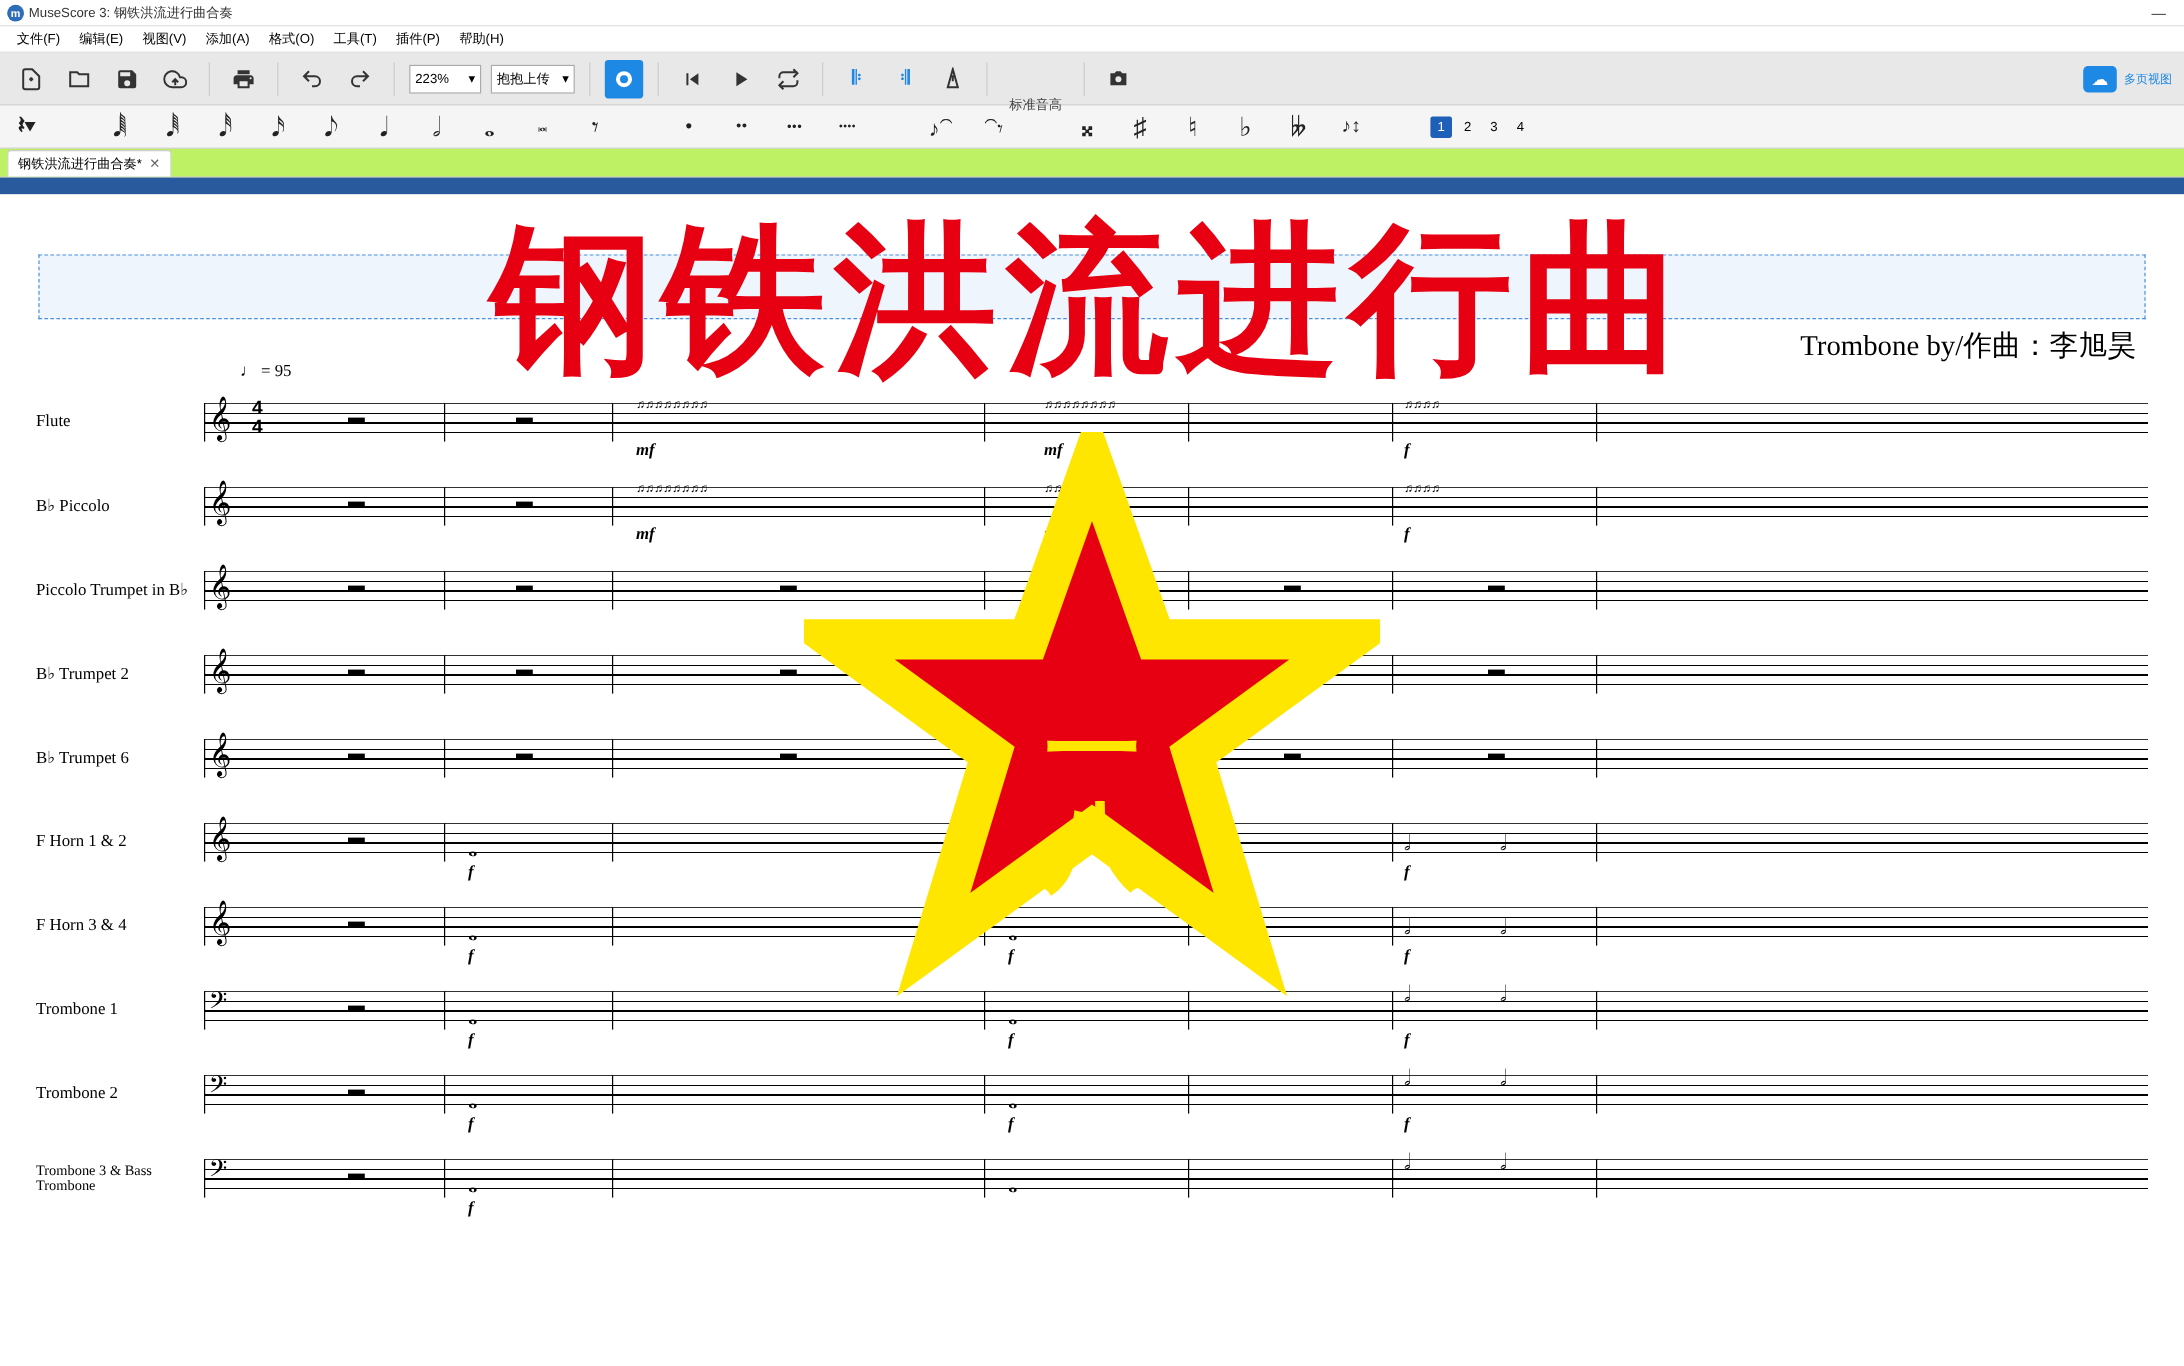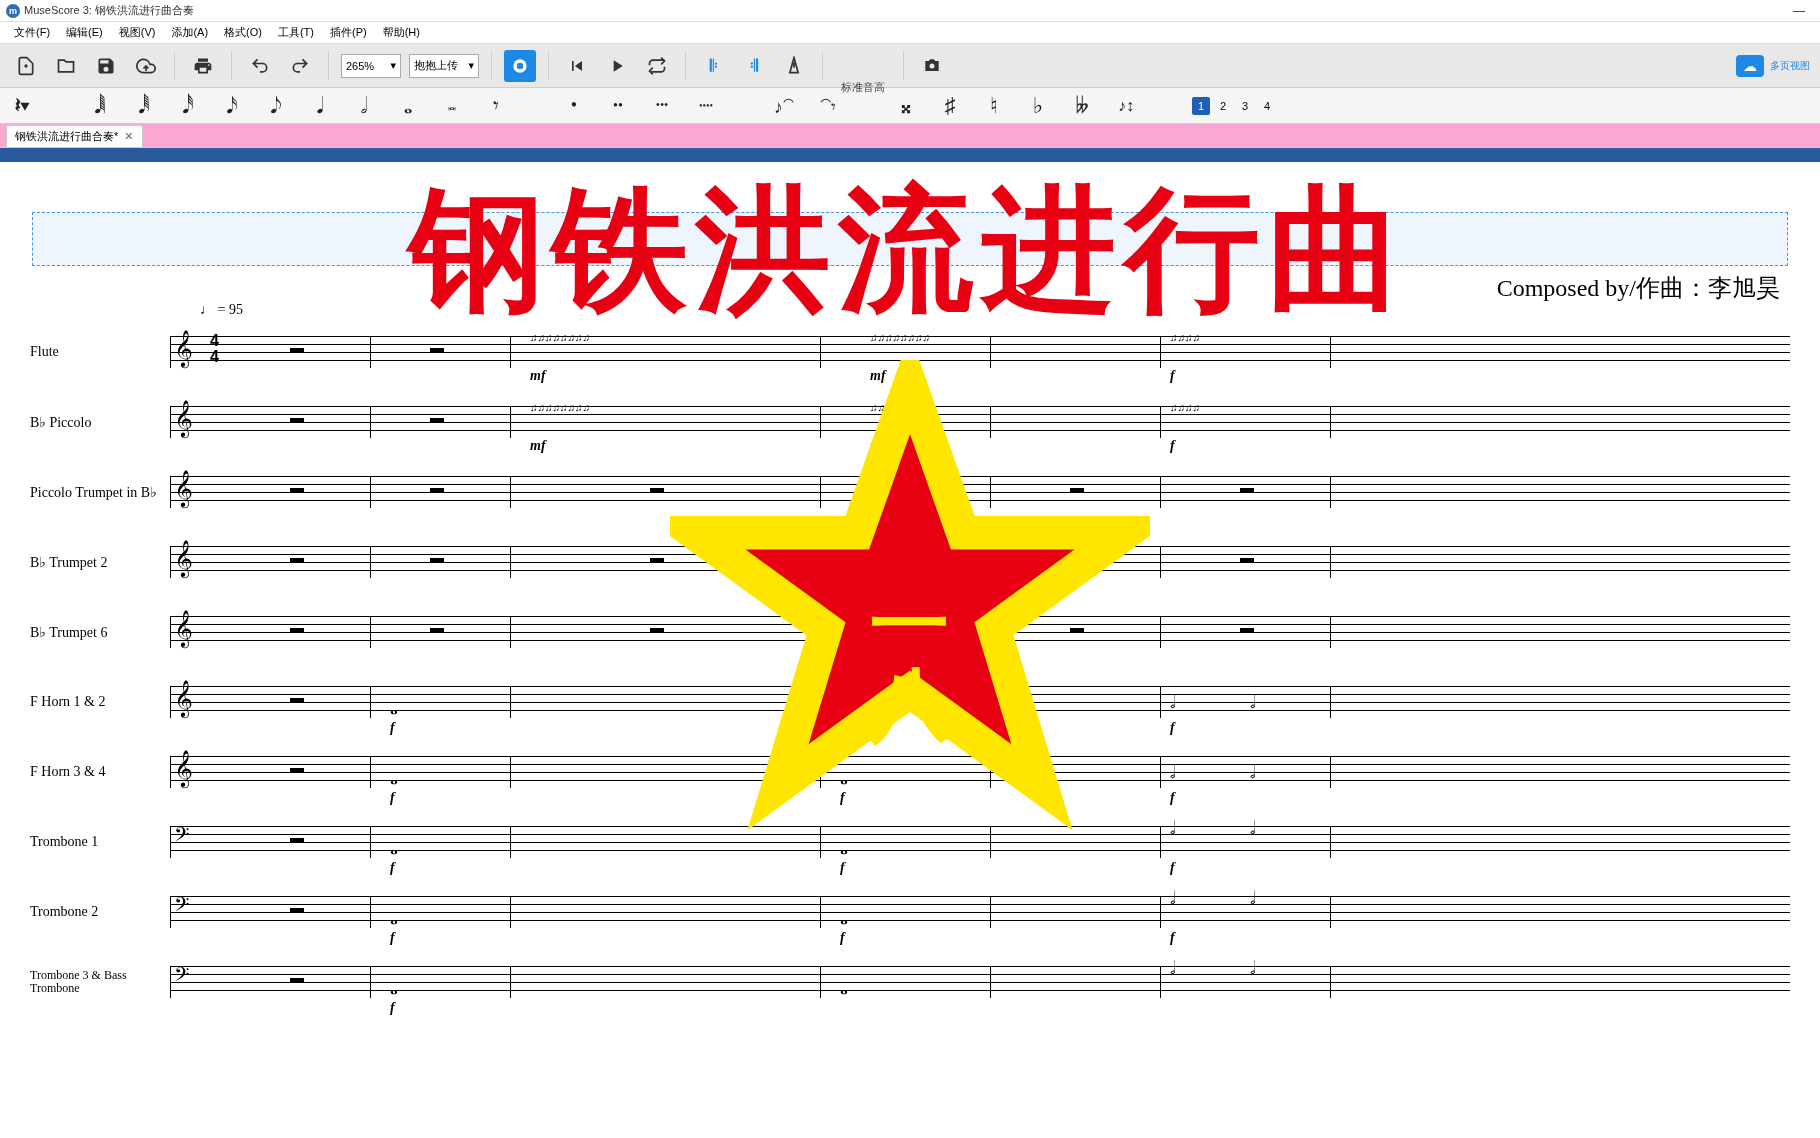--- a/index.html
+++ b/index.html
@@ -24,21 +24,21 @@
 .toolbar .cloud-icon { width: 28px; height: 22px; background: #1e88e5; border-radius: 4px; display: flex; align-items: center; justify-content: center; color: #fff; font-size: 14px; }
 .toolbar .upload-text { font-size: 10px; color: #1e88e5; }
 
 .note-toolbar { height: 36px; background: #f5f5f5; display: flex; align-items: center; padding: 0 10px; gap: 20px; border-bottom: 1px solid #ccc; }
 .note-toolbar .nbtn { display: flex; align-items: center; justify-content: center; cursor: pointer; font-size: 22px; font-family: serif; color: #222; min-width: 24px; }
 .note-toolbar .nsep { width: 14px; }
 .note-toolbar .voice-group { display: flex; gap: 4px; }
 .note-toolbar .voice-btn { width: 18px; height: 18px; display: flex; align-items: center; justify-content: center; font-size: 11px; cursor: pointer; border-radius: 2px; }
 .note-toolbar .voice-btn.active { background: #1e5fb8; color: #fff; }
 
-.tabbar { height: 24px; background: #f9a8d4; display: flex; align-items: flex-end; padding: 0 6px; border-bottom: 1px solid #ccc; }
+.tabbar { height: 24px; background: #bef264; display: flex; align-items: flex-end; padding: 0 6px; border-bottom: 1px solid #ccc; }
 .tabbar .tab { height: 22px; background: #fff; border: 1px solid #ccc; border-bottom: none; border-radius: 3px 3px 0 0; padding: 0 8px; font-size: 11px; display: flex; align-items: center; gap: 6px; }
 .tabbar .tab .close { font-size: 11px; cursor: pointer; color: #666; }
 
 .bluebar { height: 14px; background: #2a5a9e; }
 
 .score-area { position: relative; background: #fff; height: calc(1138px - 22px - 22px - 44px - 36px - 24px - 14px); overflow: hidden; padding: 40px 30px; }
 
 .title-selection { position: absolute; top: 50px; left: 32px; right: 32px; height: 54px; border: 1px dashed #4a90e2; background: rgba(120, 170, 230, 0.12); }
 
 .composer { position: absolute; top: 110px; right: 40px; font-size: 24px; font-family: Georgia, serif; color: #000; }
@@ -119,21 +119,21 @@
         <path d="M9 14L4 9l5-5 M4 9h11a5 5 0 0 1 0 10h-3"></path>
       </svg>
     </div>
   <div class="tbtn">
       <svg class="icon" viewBox="0 0 24 24" fill="none" stroke="#333" stroke-width="2">
         <path d="M15 14l5-5-5-5 M20 9H9a5 5 0 0 0 0 10h3"></path>
       </svg>
     </div>
   <div class="sep"></div>
   <div class="zoom-box">
-      <span>265%</span>
+      <span>223%</span>
       <span style="margin-left:auto">▾</span>
     </div>
   <div class="view-select">
       <span>抱抱上传</span>
       <span>▾</span>
     </div>
   <div class="sep"></div>
   <div class="tbtn active">
       <svg class="icon" viewBox="0 0 24 24" fill="#fff">
         <circle cx="12" cy="12" r="8"></circle>
@@ -220,21 +220,21 @@
   <div class="tab">
     <span>钢铁洪流进行曲合奏*</span>
     <span class="close">✕</span>
   </div>
 </div>
 
 <div class="bluebar"></div>
 
 <div class="score-area">
   <div class="title-selection"></div>
-  <div class="composer">Composed by/作曲：李旭昊</div>
+  <div class="composer">Trombone by/作曲：李旭昊</div>
   <div class="tempo">♩ = 95</div>
 
   <div class="staves">
 
     <div class="staff-row">
       <div class="staff-label">Flute</div>
       <div class="staff-lines">
         <span class="clef">𝄞</span>
         <div class="timesig">
             <div>4</div>

